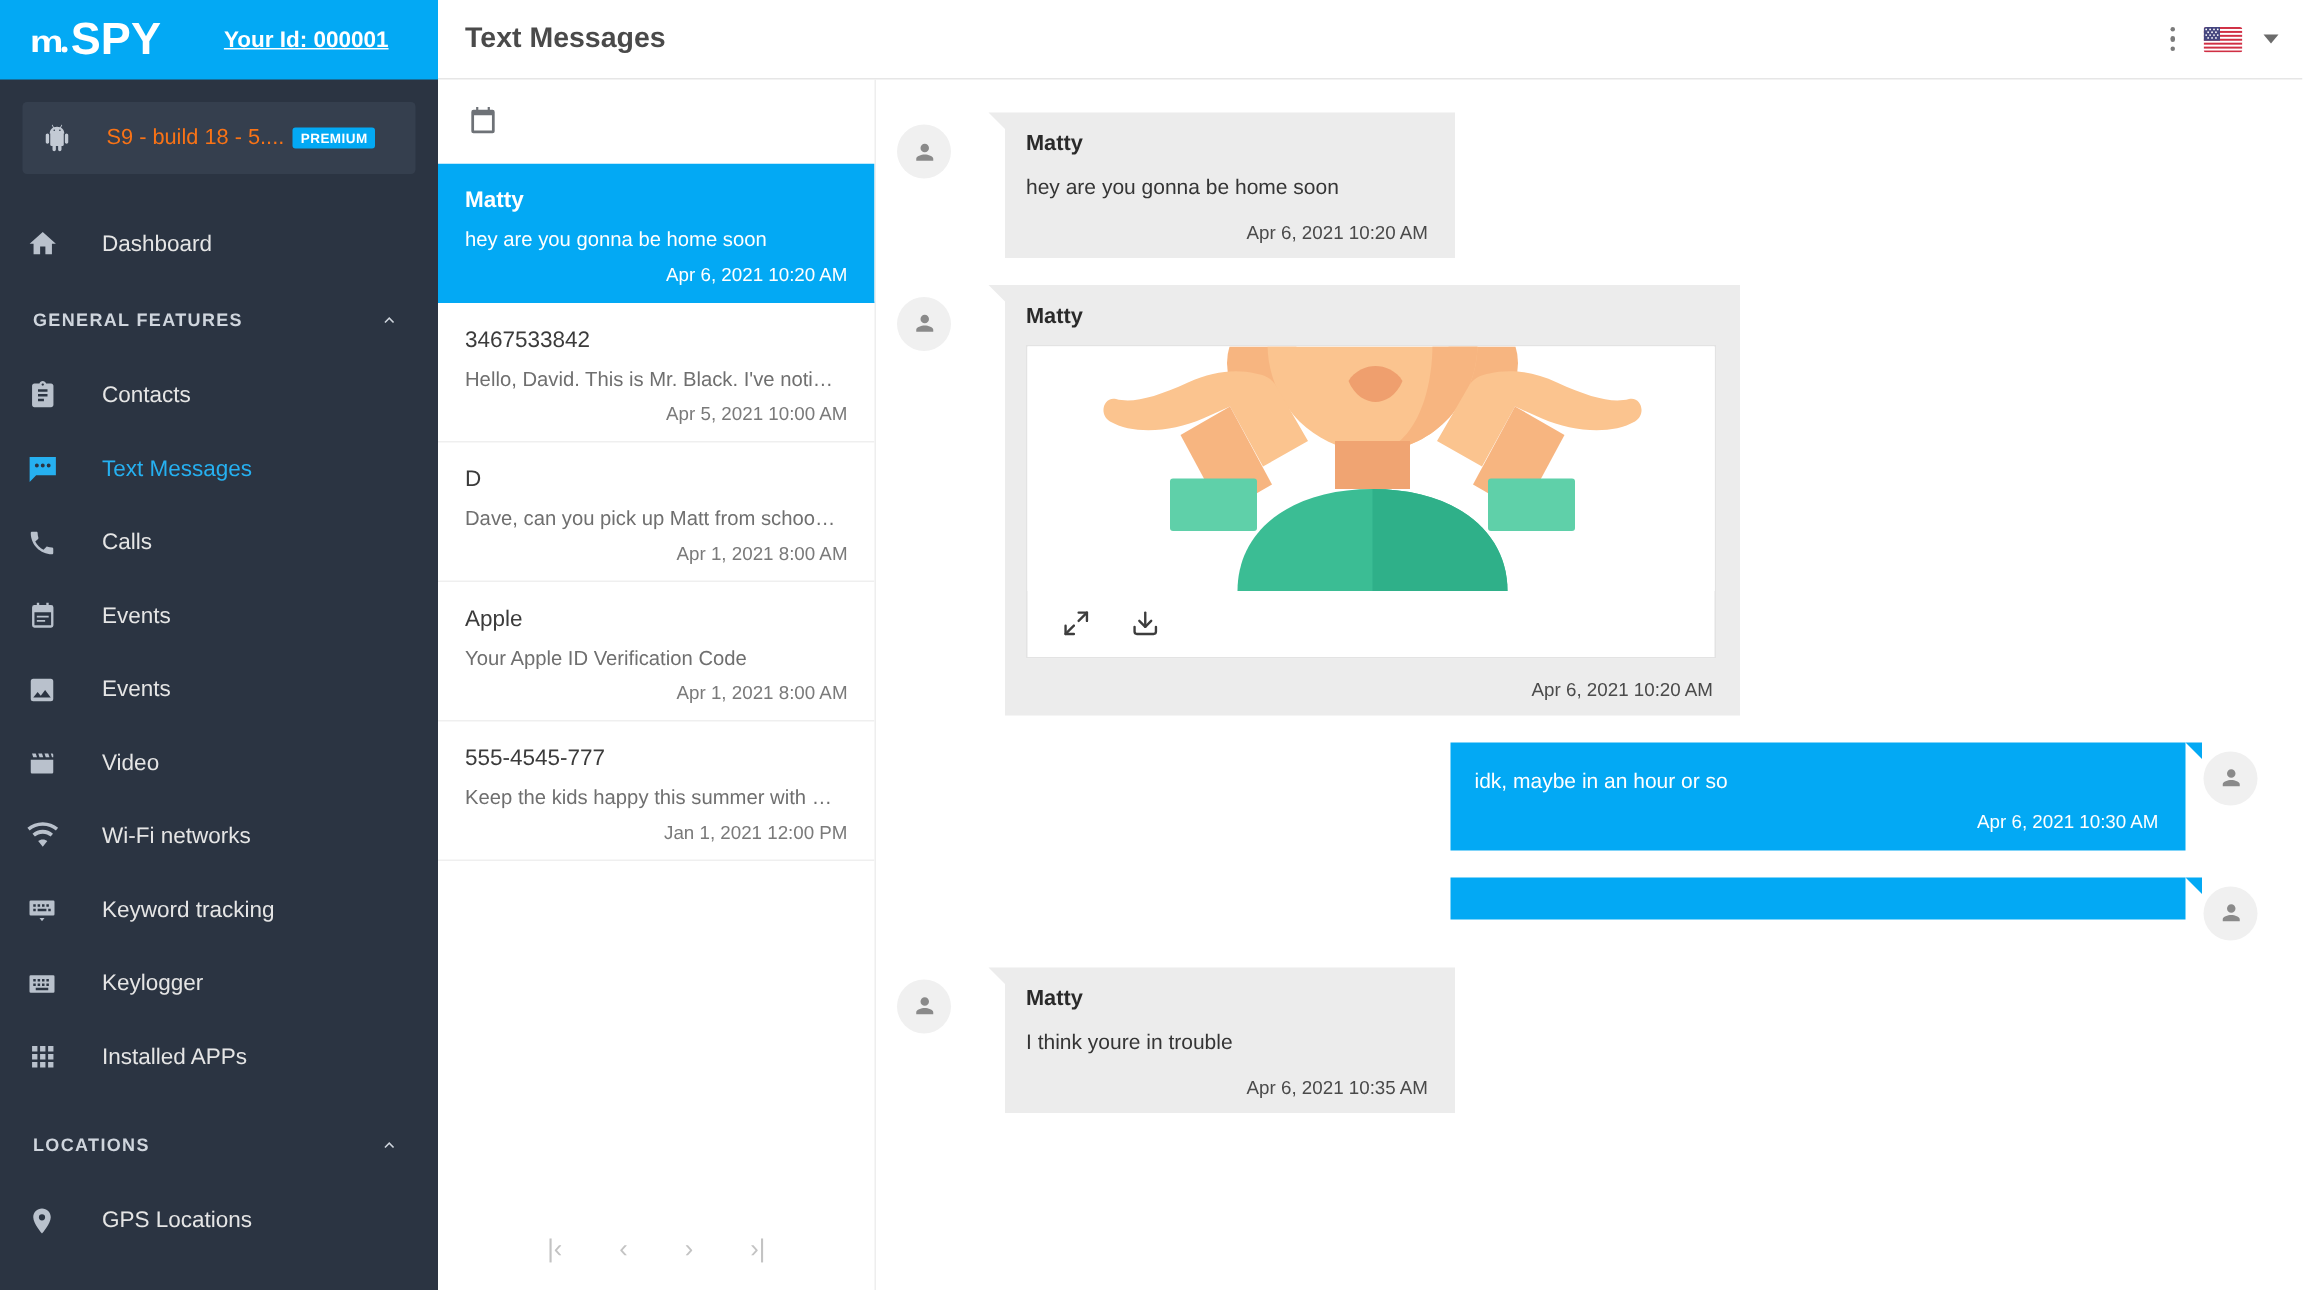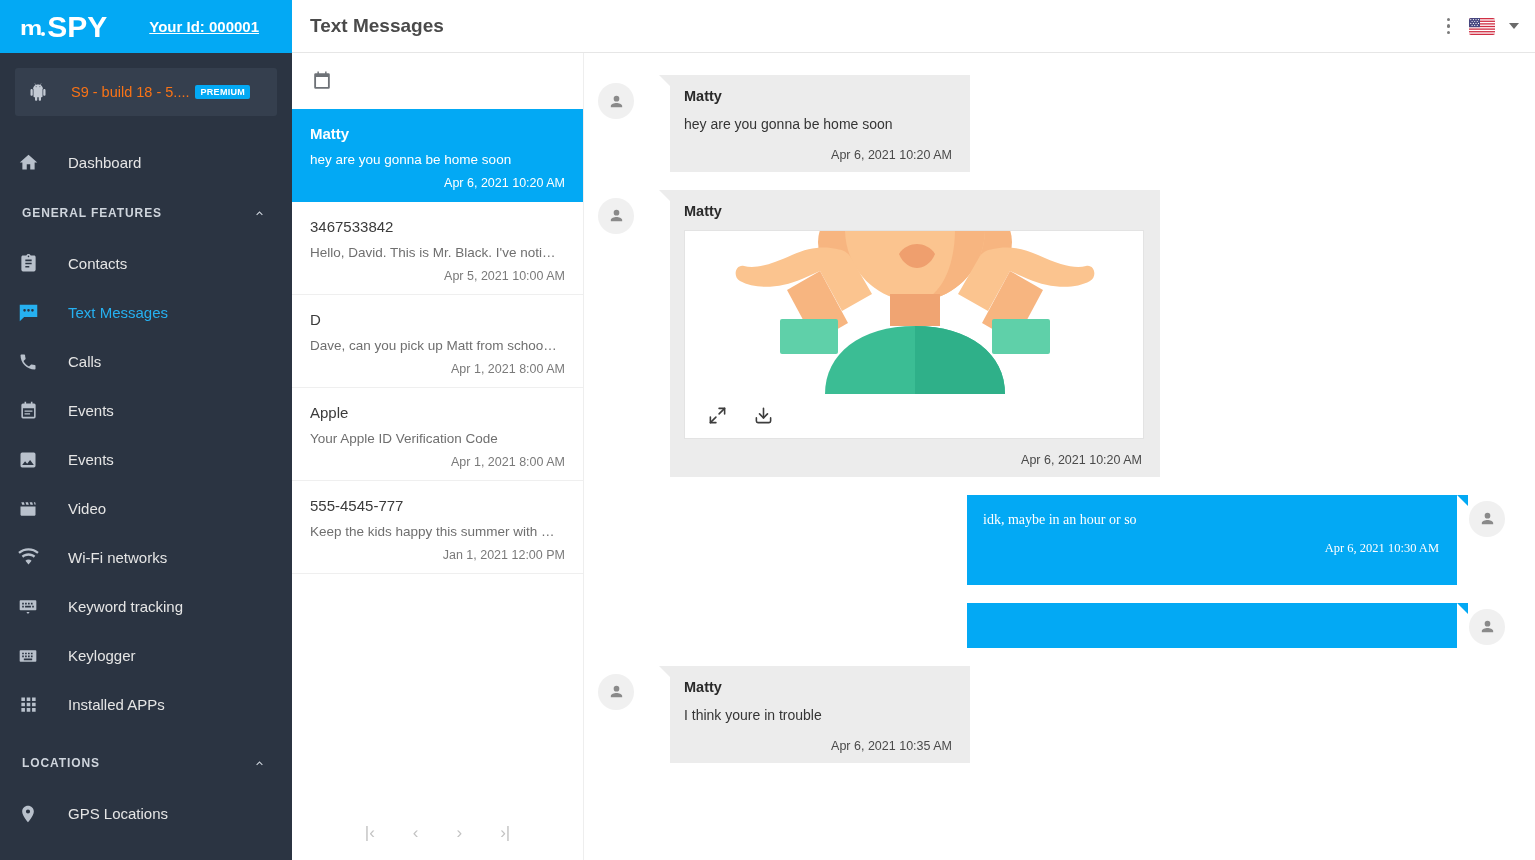--- a/index.html
+++ b/index.html
@@ -189,23 +189,22 @@
     content: ""; position: absolute; left: -11px; top: 0;
     border-top: 11px solid #ececec;
     border-left: 11px solid transparent;
   }
   .bubble .sender { font-size: 14.5px; font-weight: bold; color: #2a2a2a; margin-bottom: 11px; }
   .bubble .body { font-size: 14px; color: #353535; line-height: 1.35; }
   .bubble .time { font-size: 12.5px; color: #4a4a4a; text-align: right; margin-top: 14px; }
 
   .bubble.out {
     background: #03a9f4; color: #fff; margin-left: 0;
-    padding: 16px 18px 29px 16px;
+    padding: 16px 18px 12px 16px;
     min-width: 490px;
-    font-family: Liberation Serif, serif;
   }
   .bubble.out:before {
     left: auto; right: -11px;
     border-top: 11px solid #03a9f4;
     border-left: 11px solid transparent;
     border-right: none;
   }
   .bubble.out .body { color: #fff; font-size: 14px; }
   .bubble.out .time { color: #fff; margin-top: 11px; }
 

